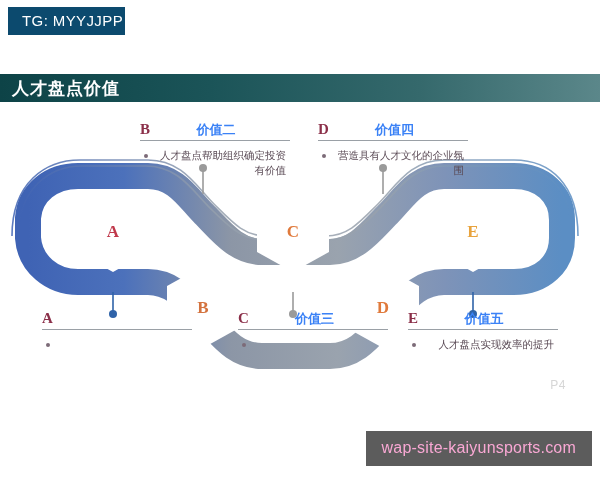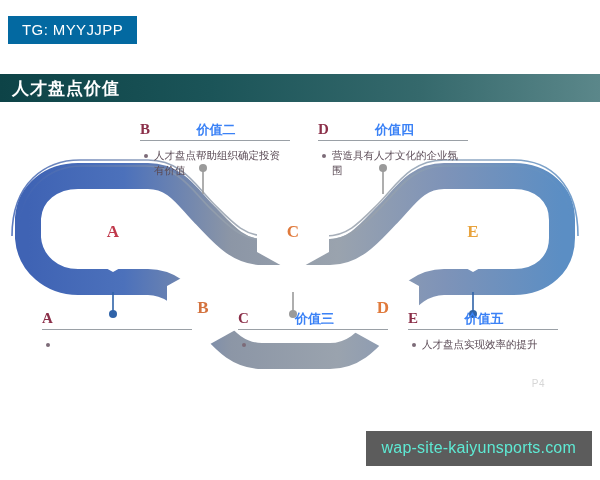--- a/index.html
+++ b/index.html
@@ -12,26 +12,26 @@
     background: #ffffff;
     font-family: "Liberation Sans", "DejaVu Sans", sans-serif;
     position: relative;
     overflow: hidden;
   }
 
   
   #tg-chip {
     position: absolute;
     left: 8px;
-    top: 16px;
-    background: #0369a1;
+    top: 7px;
+    background: #0c4a6e;
     color: #ffffff;
     font-size: 15px;
     letter-spacing: 0.4px;
-    padding: 6px 14px 7px 14px;
+    padding: 6px 2px 7px 14px;
     line-height: 1;
     white-space: nowrap;
   }
 
   
   #title-band {
     position: absolute;
     left: 0;
     top: 74px;
     width: 600px;
@@ -104,48 +104,48 @@
     height: 4px;
     border-radius: 50%;
     background: #7c6b78;
     flex: none;
     margin-top: 6px;
   }
   .callout-text {
     font-size: 10.5px;
     color: #5a4a55;
     line-height: 1.45;
-    text-align: left;
+    text-align: right;
     flex: 1;
   }
 
   
   #callout-b { left: 140px; top: 16px; }
   #callout-d { left: 318px; top: 16px; }
   #callout-a { left: 42px;  top: 205px; }
   #callout-c { left: 238px; top: 205px; }
   #callout-e { left: 408px; top: 205px; }
 
   
   #page-number {
     position: absolute;
-    right: 55px;
+    right: 34px;
     top: 378px;
-    font-size: 10px;
+    font-size: 12px;
     color: #d6d6d6;
     letter-spacing: 0.5px;
   }
 
   
   #site-watermark {
     position: absolute;
     right: 8px;
     bottom: 14px;
     background: #5c5c5c;
-    color: #5eead4;
+    color: #f9a8d4;
     font-size: 16px;
     letter-spacing: 0.2px;
     padding: 9px 16px 10px 16px;
     line-height: 1;
     white-space: nowrap;
   }
 </style>
 </head>
 <body>
 

